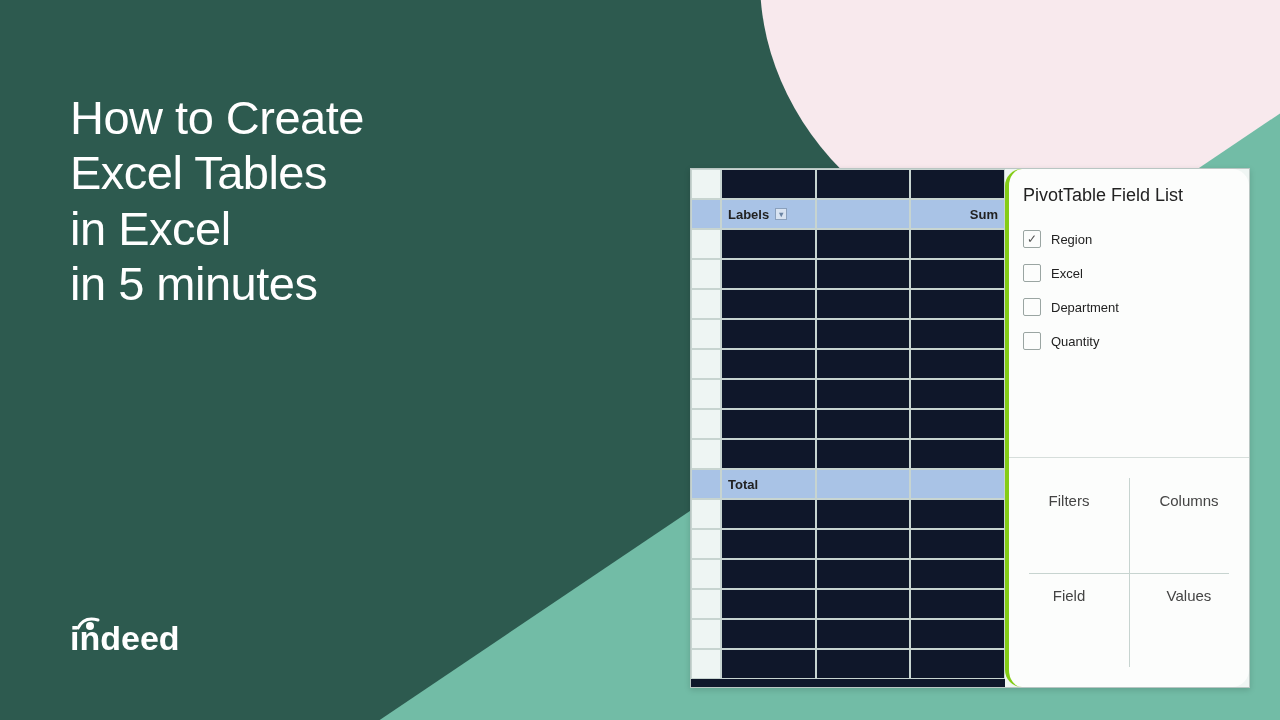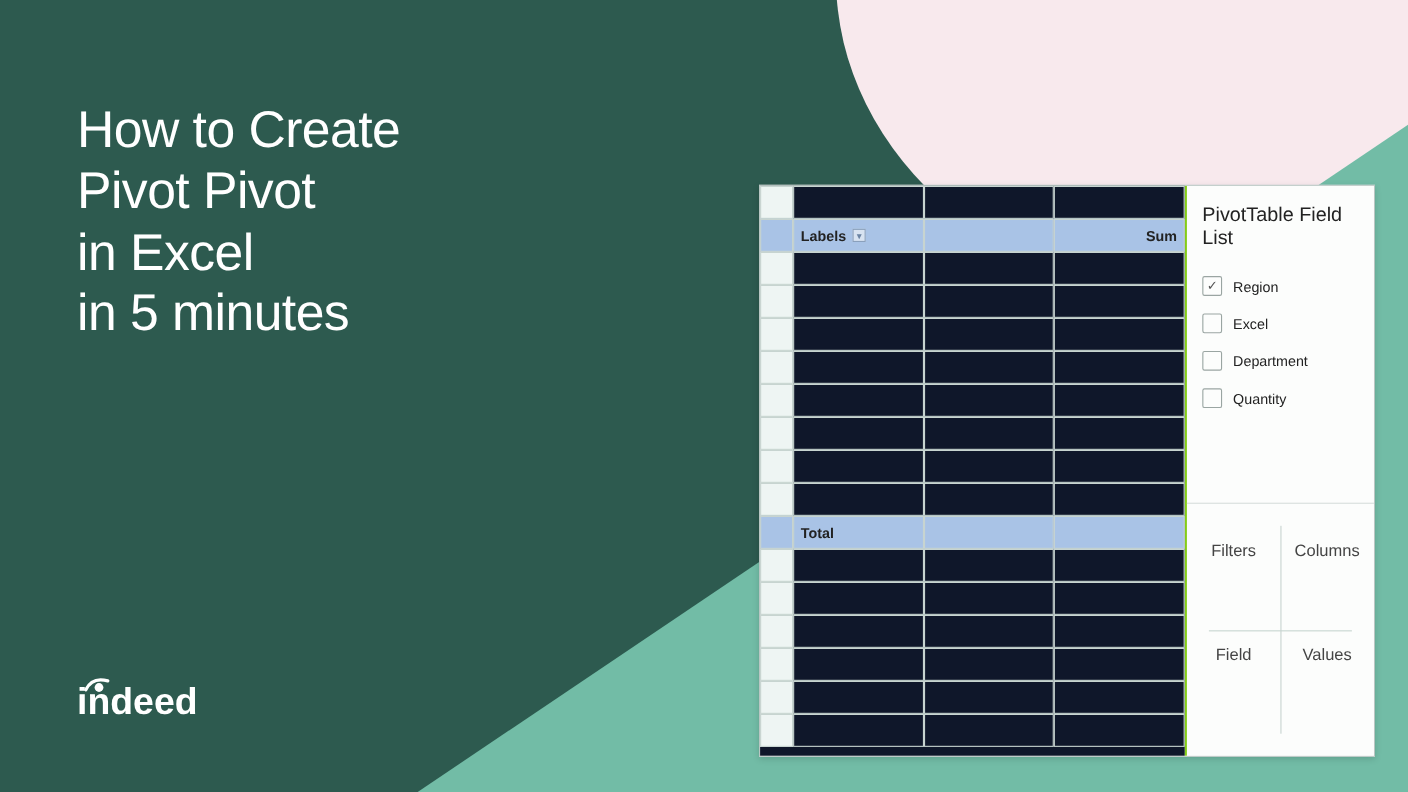--- a/index.html
+++ b/index.html
@@ -97,25 +97,26 @@
     border: 1px solid #8aa0bc;
     margin-left: 6px;
     display: inline-flex;
     align-items: center;
     justify-content: center;
     font-size: 8px;
     color: #6b84a3;
     background: #d8e3f1;
   }
   .sidebar {
-    width: 172px;
+    width: 244px;
     background: #fcfdfc;
-    border-left: 2px solid #84cc16;
+    border-left: 4px solid #84cc16;
     display: flex;
     flex-direction: column;
+    border-radius: 17px;
   }
   .sidebar-title {
     font-size: 18px;
     font-weight: 400;
     color: #222;
     padding: 16px 14px 12px;
   }
   .field-list {
     padding: 4px 14px 0;
   }
@@ -178,21 +179,21 @@
 </style>
 </head>
 <body>
 
 <div class="stage">
   <div class="pink-circle"></div>
   <div class="mint-triangle"></div>
 
   <div class="headline">
     <div>How to Create</div>
-    <div>Pivot Pivot</div>
+    <div>Excel Tables</div>
     <div>in Excel</div>
     <div>in 5 minutes</div>
   </div>
 
   <div class="logo">
     <svg width="150" height="46" viewBox="0 0 150 46">
       <path d="M 8 18 Q 14 6, 28 10" stroke="#ffffff" stroke-width="3" fill="none" stroke-linecap="round"></path>
       <circle cx="20" cy="16" r="4" fill="#ffffff"></circle>
       <text x="0" y="40" font-family="Arial, sans-serif" font-size="34" font-weight="700" fill="#ffffff">indeed</text>
     </svg>

